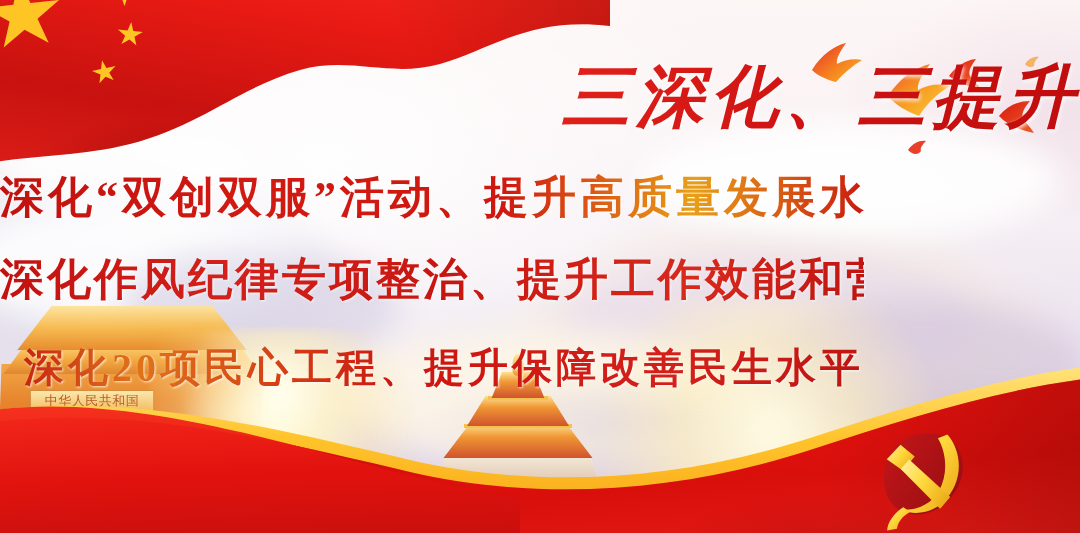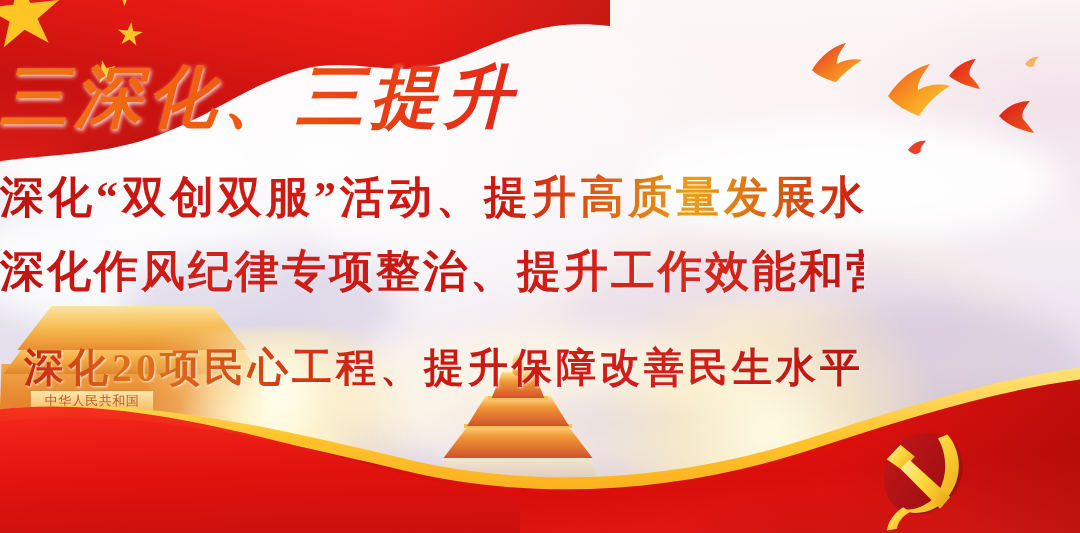--- a/index.html
+++ b/index.html
@@ -169,41 +169,41 @@
     position:absolute;left:854px;top:420px;width:130px;height:110px;
     transform:rotate(-10deg);
   }
 
   
   .dove{position:absolute;}
 
   
   .headline{
     position:absolute;left:0;top:52px;width:1080px;
-    text-align:left;
+    text-align:right;
     font-family:"Liberation Serif","DejaVu Serif",serif;
     font-size:68px;font-weight:700;font-style:italic;
     letter-spacing:6px;
     background:linear-gradient(100deg,#f07a12 0%,#ef5a10 22%,#e0201a 52%,#cc1111 78%,#c00d0d 100%);
     -webkit-background-clip:text;background-clip:text;color:transparent;
     -webkit-text-fill-color:transparent;
     filter:drop-shadow(1px 2px 2px rgba(255,255,255,.9));
     white-space:nowrap;
   }
   .subline{
     position:absolute;left:0;width:864px;text-align:center;
     font-family:"Liberation Serif","DejaVu Serif",serif;
     font-weight:700;
     white-space:nowrap;
   }
   .sub1{top:168px;font-size:44px;letter-spacing:4px;
     background:linear-gradient(96deg,#c1120f 0%,#d11a12 30%,#cf1710 58%,#e8a018 80%,#c9180f 100%);
     -webkit-background-clip:text;background-clip:text;color:transparent;-webkit-text-fill-color:transparent;
     filter:drop-shadow(1px 1px 1px rgba(255,255,255,.85));}
-  .sub2{top:242px;font-size:44px;letter-spacing:3px;
+  .sub2{top:250px;font-size:44px;letter-spacing:3px;
     background:linear-gradient(96deg,#c1120f 0%,#d4201a 26%,#c71610 52%,#d8291d 80%,#bf1410 100%);
     -webkit-background-clip:text;background-clip:text;color:transparent;-webkit-text-fill-color:transparent;
     filter:drop-shadow(1px 1px 1px rgba(255,255,255,.8));}
   .sub3{top:340px;font-size:40px;letter-spacing:4px;
     background:linear-gradient(96deg,#c1120f 0%,#e0741a 16%,#cc1610 46%,#d3201a 78%,#bf1410 100%);
     -webkit-background-clip:text;background-clip:text;color:transparent;-webkit-text-fill-color:transparent;
     filter:drop-shadow(1px 1px 1px rgba(255,255,255,.8));text-align:right;}
 
   
   .bloom{

